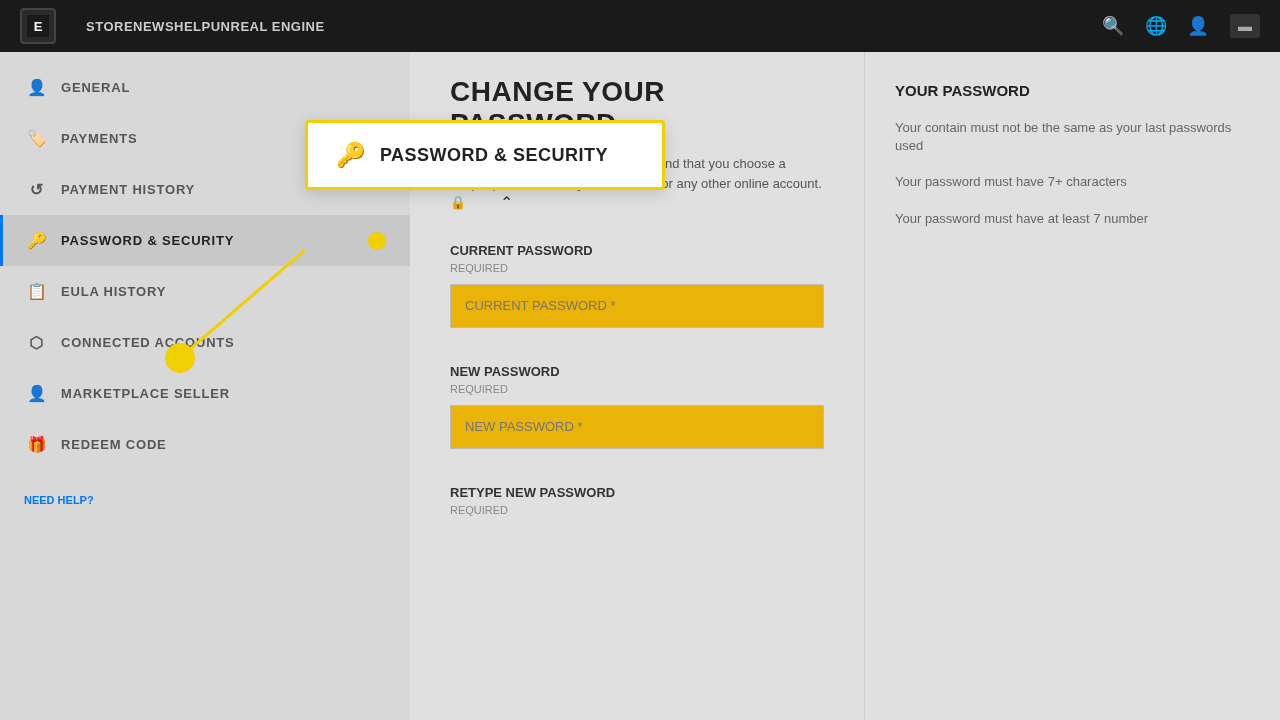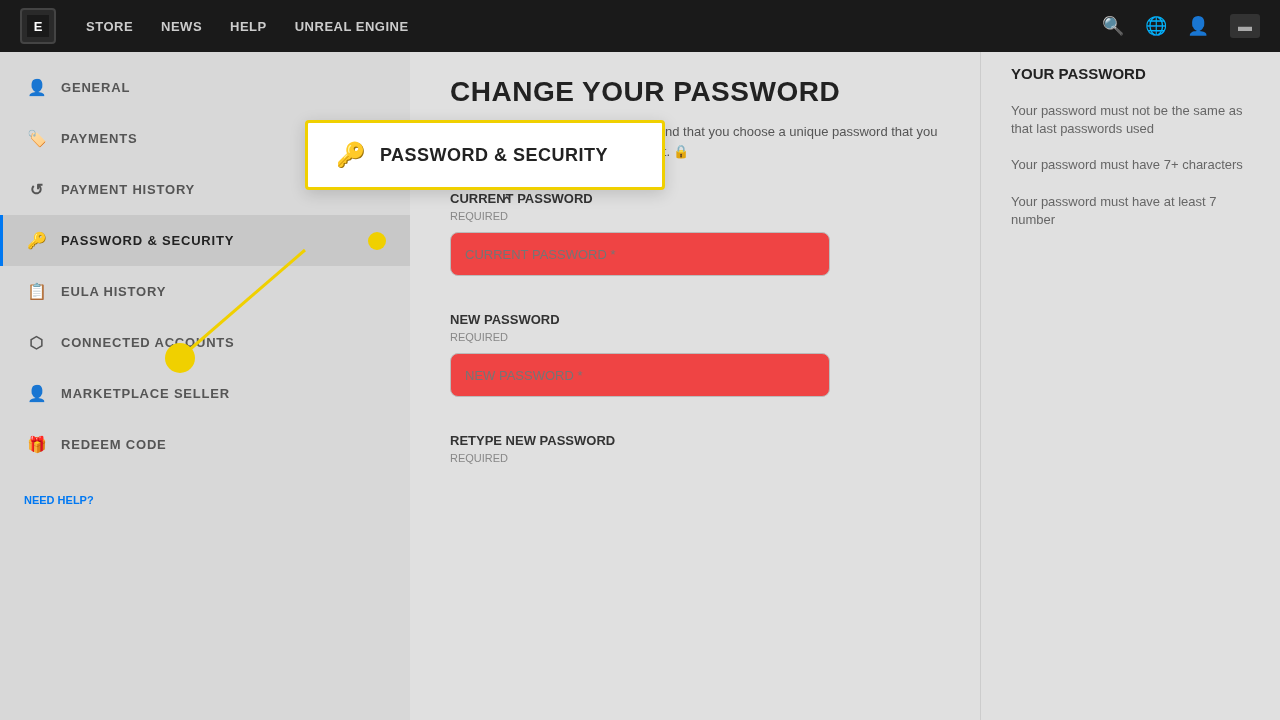--- a/index.html
+++ b/index.html
@@ -15,21 +15,21 @@
       gap: 30px;
     }
     .epic-logo {
       width: 36px; height: 36px;
       background: #2a2a2a;
       border: 2px solid #444;
       border-radius: 4px;
       display: flex; align-items: center; justify-content: center;
       color: white; font-weight: bold; font-size: 13px;
     }
-    .nav-links { display: flex; gap: 28px; align-items: flex-start; }
+    .nav-links { display: flex; align-items: flex-start; }
     .nav-link {
       color: #ccc;
       font-size: 13px;
       font-weight: 600;
       letter-spacing: 0.5px;
       cursor: pointer;
       text-transform: uppercase;
     }
     .nav-right { margin-left: auto; display: flex; gap: 20px; align-items: center; }
     .nav-icon { color: #ccc; font-size: 18px; cursor: pointer; }
@@ -83,23 +83,23 @@
     .page-desc {
       font-size: 13px;
       color: #555;
       margin-bottom: 30px;
       line-height: 1.5;
     }
     .lock-icon { font-size: 13px; }
 
     
     .right-panel {
-      width: 300px;
+      width: 416px;
       background: #e0e0e0;
-      padding: 13px 30px;
+      padding: 30px 30px;
       border-left: 1px solid #ccc;
     }
     .right-panel-title {
       font-size: 15px;
       font-weight: 700;
       color: #222;
       margin-bottom: 20px;
       text-transform: uppercase;
     }
     .password-rule {
@@ -121,23 +121,23 @@
     .form-required {
       font-size: 11px;
       color: #888;
       text-transform: uppercase;
       margin-bottom: 10px;
     }
     .form-input {
       width: 100%;
       max-width: 380px;
       height: 44px;
-      background: #ef4444;
+      background: #eab308;
       border: 1px solid #bbb;
-      border-radius: 8px;
+      border-radius: 1px;
       padding: 0 14px;
       font-size: 13px;
       color: #333;
       outline: none;
     }
 
     
     .tooltip-overlay {
       position: absolute;
       top: 68px;
@@ -278,21 +278,21 @@
     </div>
 
     <div class="form-section">
       <div class="form-label">RETYPE NEW PASSWORD</div>
       <div class="form-required">REQUIRED</div>
     </div>
   </main>
 
   <aside class="right-panel">
     <div class="right-panel-title">YOUR PASSWORD</div>
-    <div class="password-rule">Your password must not be the same as that last passwords used</div>
+    <div class="password-rule">Your contain must not be the same as your last passwords used</div>
     <div class="password-rule">Your password must have 7+ characters</div>
     <div class="password-rule">Your password must have at least 7 number</div>
   </aside>
 
   <div class="tooltip-overlay">
     <div class="tooltip-box">
       <span class="tooltip-key-icon">🔑</span>
       <span class="tooltip-text">PASSWORD &amp; SECURITY</span>
     </div>
     <span class="tooltip-cursor" style="font-size:16px; position:absolute; bottom:-22px; left:195px;">⌃</span>

